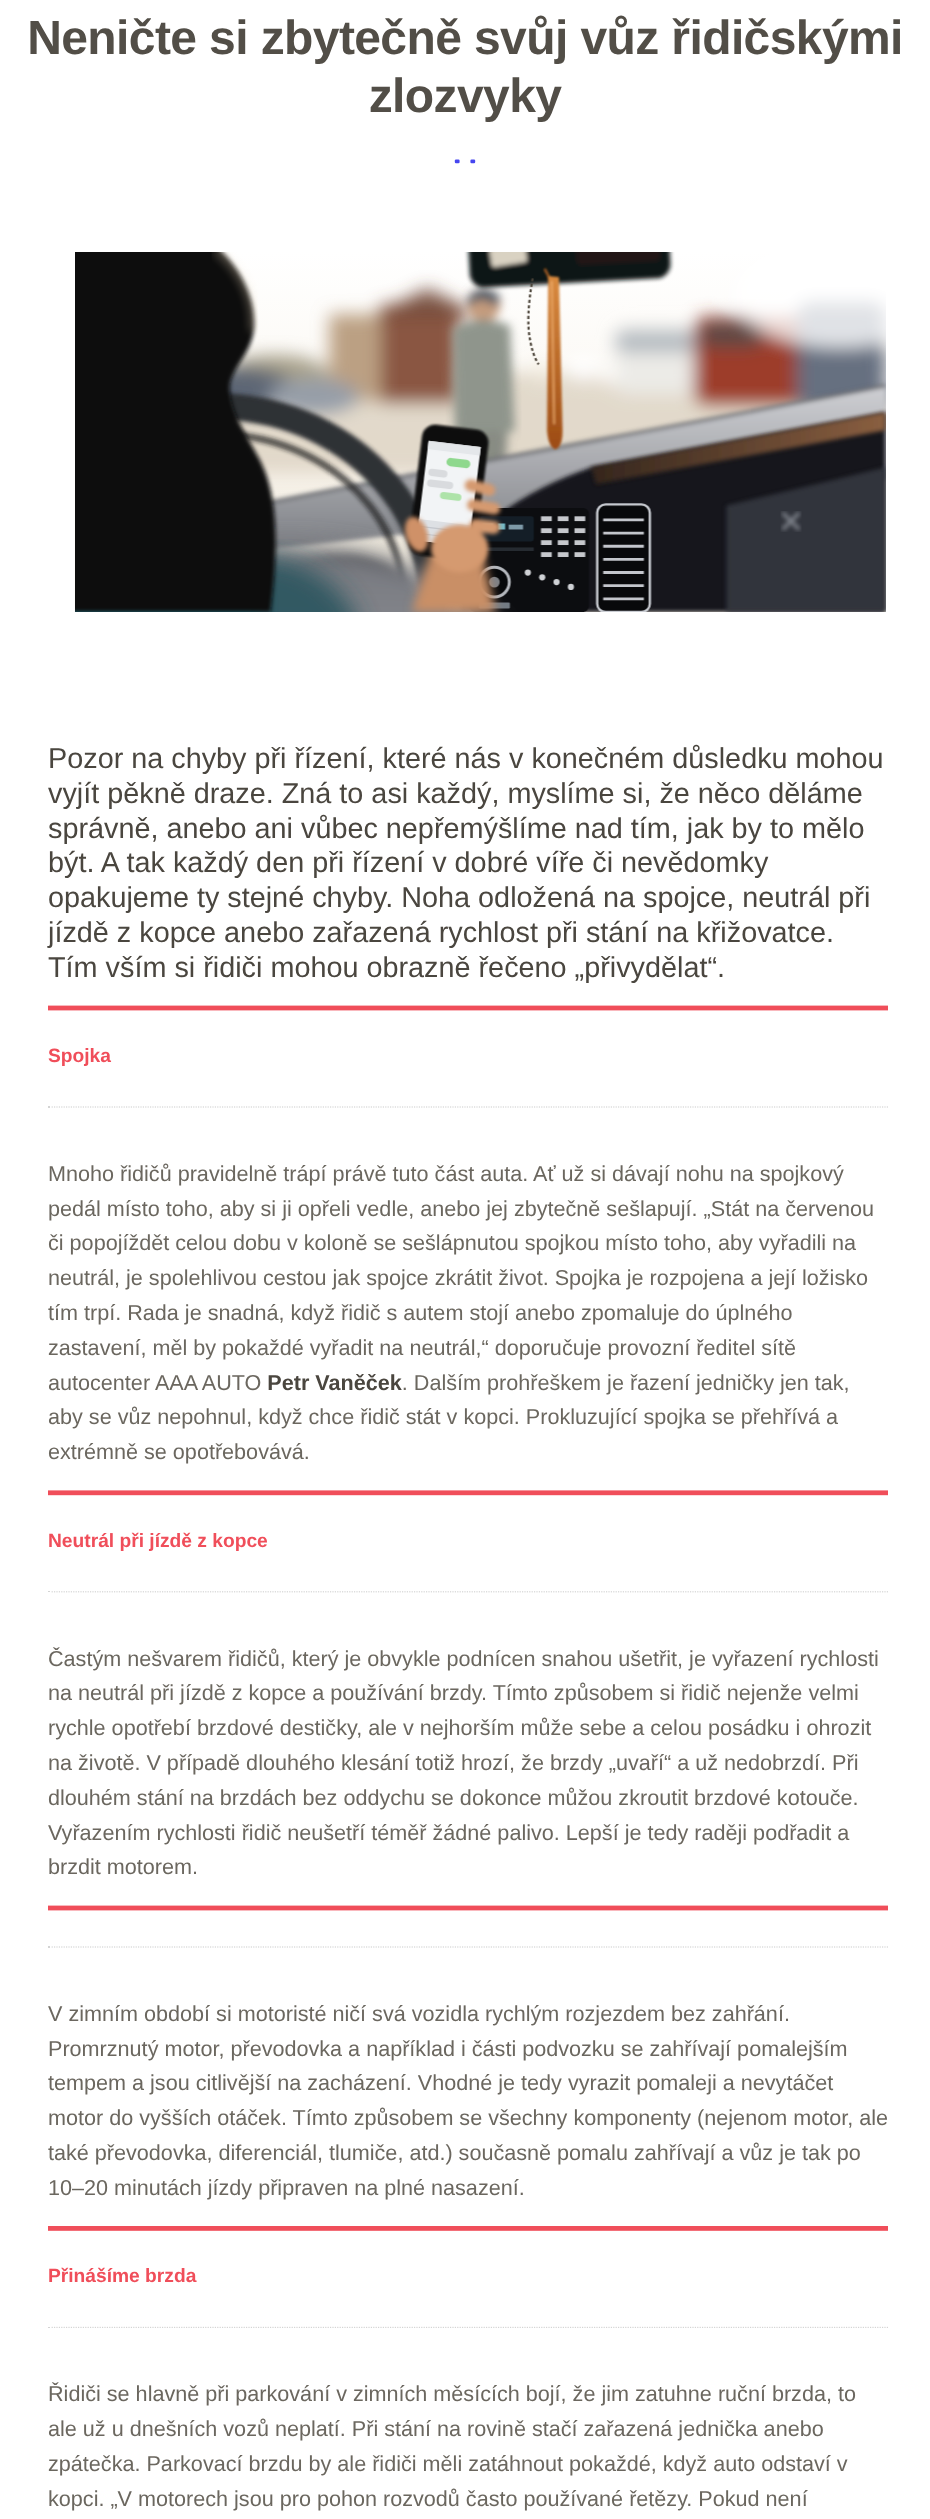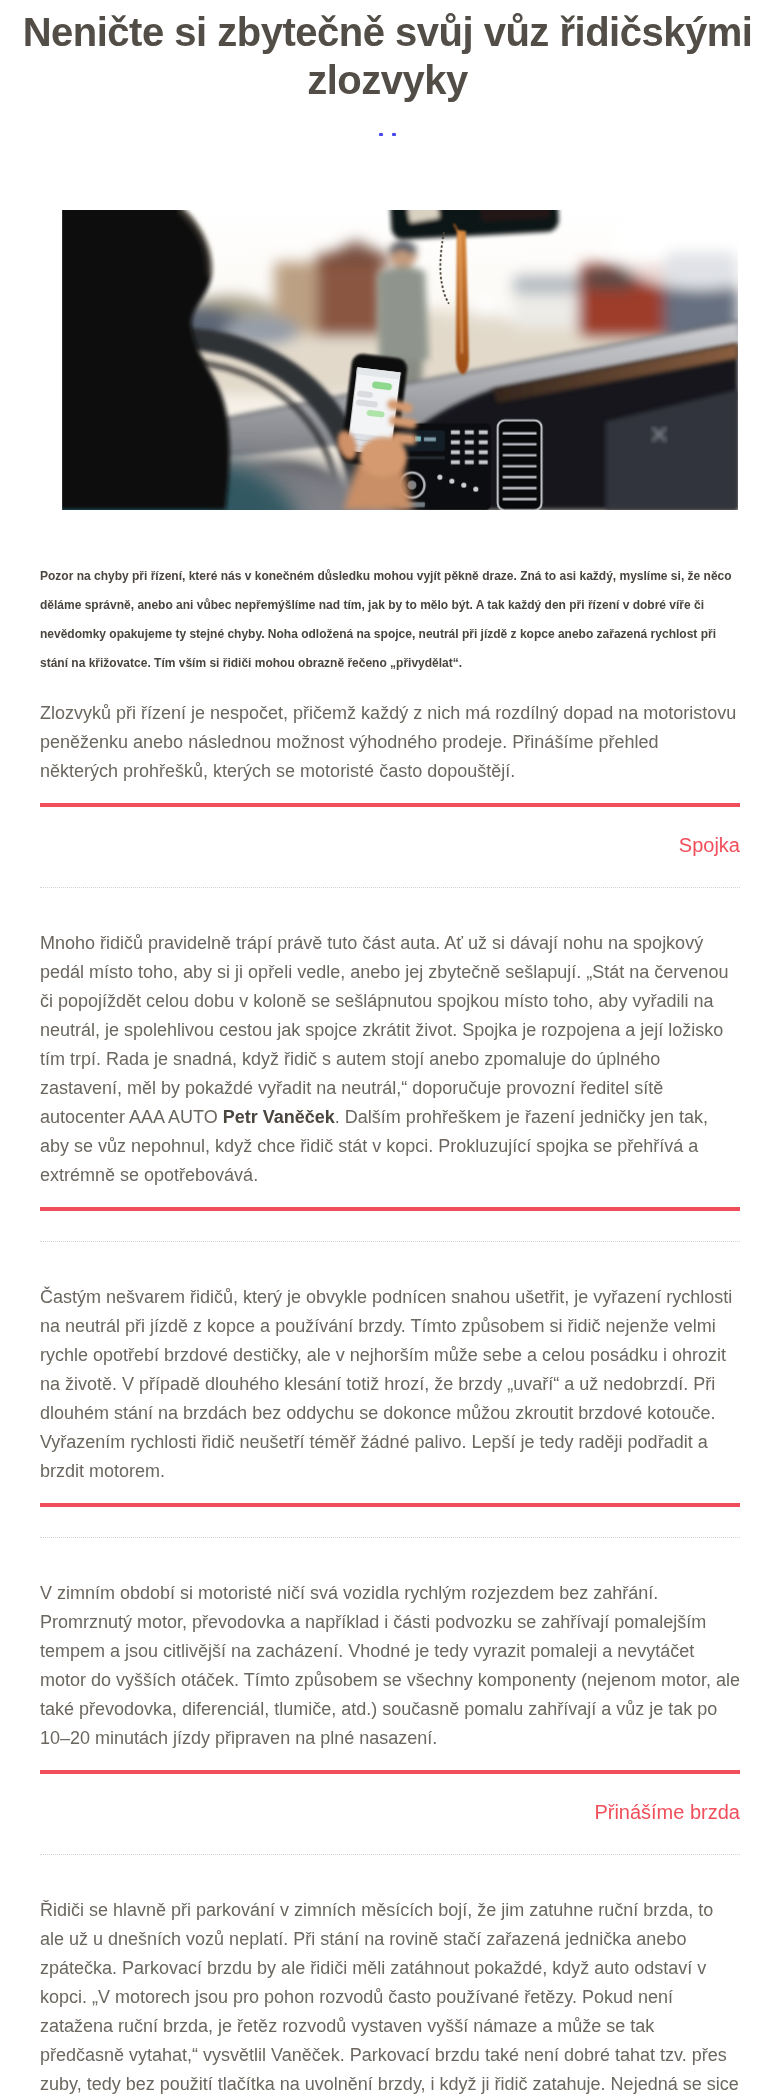--- a/index.html
+++ b/index.html
@@ -14,37 +14,36 @@
     letter-spacing:-0.5px;
   }
   .ornament{margin:28px 0 0;height:4px;display:flex;justify-content:center;align-items:center;gap:9px;}
   .ornament i{display:block;width:4px;height:3px;border-radius:1px;background:var(--link-blue,#4646f0);}
 
   .hero{margin:74px 0 0 62px;width:676px;height:300px;display:block;}
   .hero svg{display:block;}
 
   .content{width:700px;margin:0 0 0 40px;}
   .lead{
-    margin:52px 0 0;
-    font-size:12px;line-height:29px;font-weight:bold;
+    margin:108px 0 0;
+    font-size:24px;line-height:29px;font-weight:normal;
     color:var(--lead-color,#4a463f);
   }
   .para, .section-body{
     font-size:18px;line-height:29px;font-weight:normal;
     color:var(--body-color,#6b675f);
   }
   .para{margin:21px 0 0;}
   .section-body{margin:41px 0 0;}
   .section-body b{color:var(--lead-color,#4a463f);}
   .rule-red{height:4px;background:var(--accent,#f04e5a);border:none;margin:17px 0 0;}
   .section-heading{
     margin:27px 0 0;
-    font-size:20px;line-height:23px;font-weight:normal;
+    font-size:16px;line-height:23px;font-weight:bold;
     color:var(--accent,#f04e5a);
-    text-align:right;
   }
   .rule-dotted{height:0;border-top:1px dotted #d4d4d4;margin:30px 0 0;}
 </style>
 </head>
 <body>
 
 <div class="page">
 
   <h1 class="article-title">Neničte si zbytečně svůj vůz řidičskými zlozvyky</h1>
 
@@ -241,31 +240,31 @@
           <path d="M118,-2 C140,16 152,42 149,66" stroke="#e8d6b8" stroke-width="4" fill="none" opacity="0.5" filter="url(#b4)"></path>
         </g>
       </g>
     </svg>
   </figure>
 
   <div class="content">
 
     <p class="lead">Pozor na chyby při řízení, které nás v konečném důsledku mohou vyjít pěkně draze. Zná to asi každý, myslíme si, že něco děláme správně, anebo ani vůbec nepřemýšlíme nad tím, jak by to mělo být. A tak každý den při řízení v dobré víře či nevědomky opakujeme ty stejné chyby. Noha odložená na spojce, neutrál při jízdě z kopce anebo zařazená rychlost při stání na křižovatce. Tím vším si řidiči mohou obrazně řečeno „přivydělat“.</p>
 
-    <p class="para">Zlozvyků při řízení je nespočet, přičemž každý z nich má rozdílný dopad na motoristovu peněženku anebo následnou možnost výhodného prodeje. Přinášíme přehled některých prohřešků, kterých se motoristé často dopouštějí.</p>
 
     <section>
       <hr class="rule-red">
       <h2 class="section-heading">Spojka</h2>
       <div class="rule-dotted"></div>
       <p class="section-body"><span>Mnoho řidičů pravidelně trápí právě tuto část auta. Ať už si dávají nohu na spojkový pedál místo toho, aby si ji opřeli vedle, anebo jej zbytečně sešlapují. „Stát na červenou či popojíždět celou dobu v koloně se sešlápnutou spojkou místo toho, aby vyřadili na neutrál, je spolehlivou cestou jak spojce zkrátit život. Spojka je rozpojena a její ložisko tím trpí. Rada je snadná, když řidič s autem stojí anebo zpomaluje do úplného zastavení, měl by pokaždé vyřadit na neutrál,“ doporučuje provozní ředitel sítě autocenter AAA AUTO </span><b>Petr Vaněček</b><span>. Dalším prohřeškem je řazení jedničky jen tak, aby se vůz nepohnul, když chce řidič stát v kopci. Prokluzující spojka se přehřívá a extrémně se opotřebovává.</span></p>
     </section>
 
     <section>
       <hr class="rule-red">
+      <h2 class="section-heading">Neutrál při jízdě z kopce</h2>
       <div class="rule-dotted"></div>
       <p class="section-body">Častým nešvarem řidičů, který je obvykle podnícen snahou ušetřit, je vyřazení rychlosti na neutrál při jízdě z kopce a používání brzdy. Tímto způsobem si řidič nejenže velmi rychle opotřebí brzdové destičky, ale v nejhorším může sebe a celou posádku i ohrozit na životě. V případě dlouhého klesání totiž hrozí, že brzdy „uvaří“ a už nedobrzdí. Při dlouhém stání na brzdách bez oddychu se dokonce můžou zkroutit brzdové kotouče. Vyřazením rychlosti řidič neušetří téměř žádné palivo. Lepší je tedy raději podřadit a brzdit motorem.</p>
     </section>
 
     <section>
       <hr class="rule-red">
       <div class="rule-dotted"></div>
       <p class="section-body">V zimním období si motoristé ničí svá vozidla rychlým rozjezdem bez zahřání. Promrznutý motor, převodovka a například i části podvozku se zahřívají pomalejším tempem a jsou citlivější na zacházení. Vhodné je tedy vyrazit pomaleji a nevytáčet motor do vyšších otáček. Tímto způsobem se všechny komponenty (nejenom motor, ale také převodovka, diferenciál, tlumiče, atd.) současně pomalu zahřívají a vůz je tak po 10–20 minutách jízdy připraven na plné nasazení.</p>
     </section>
 

